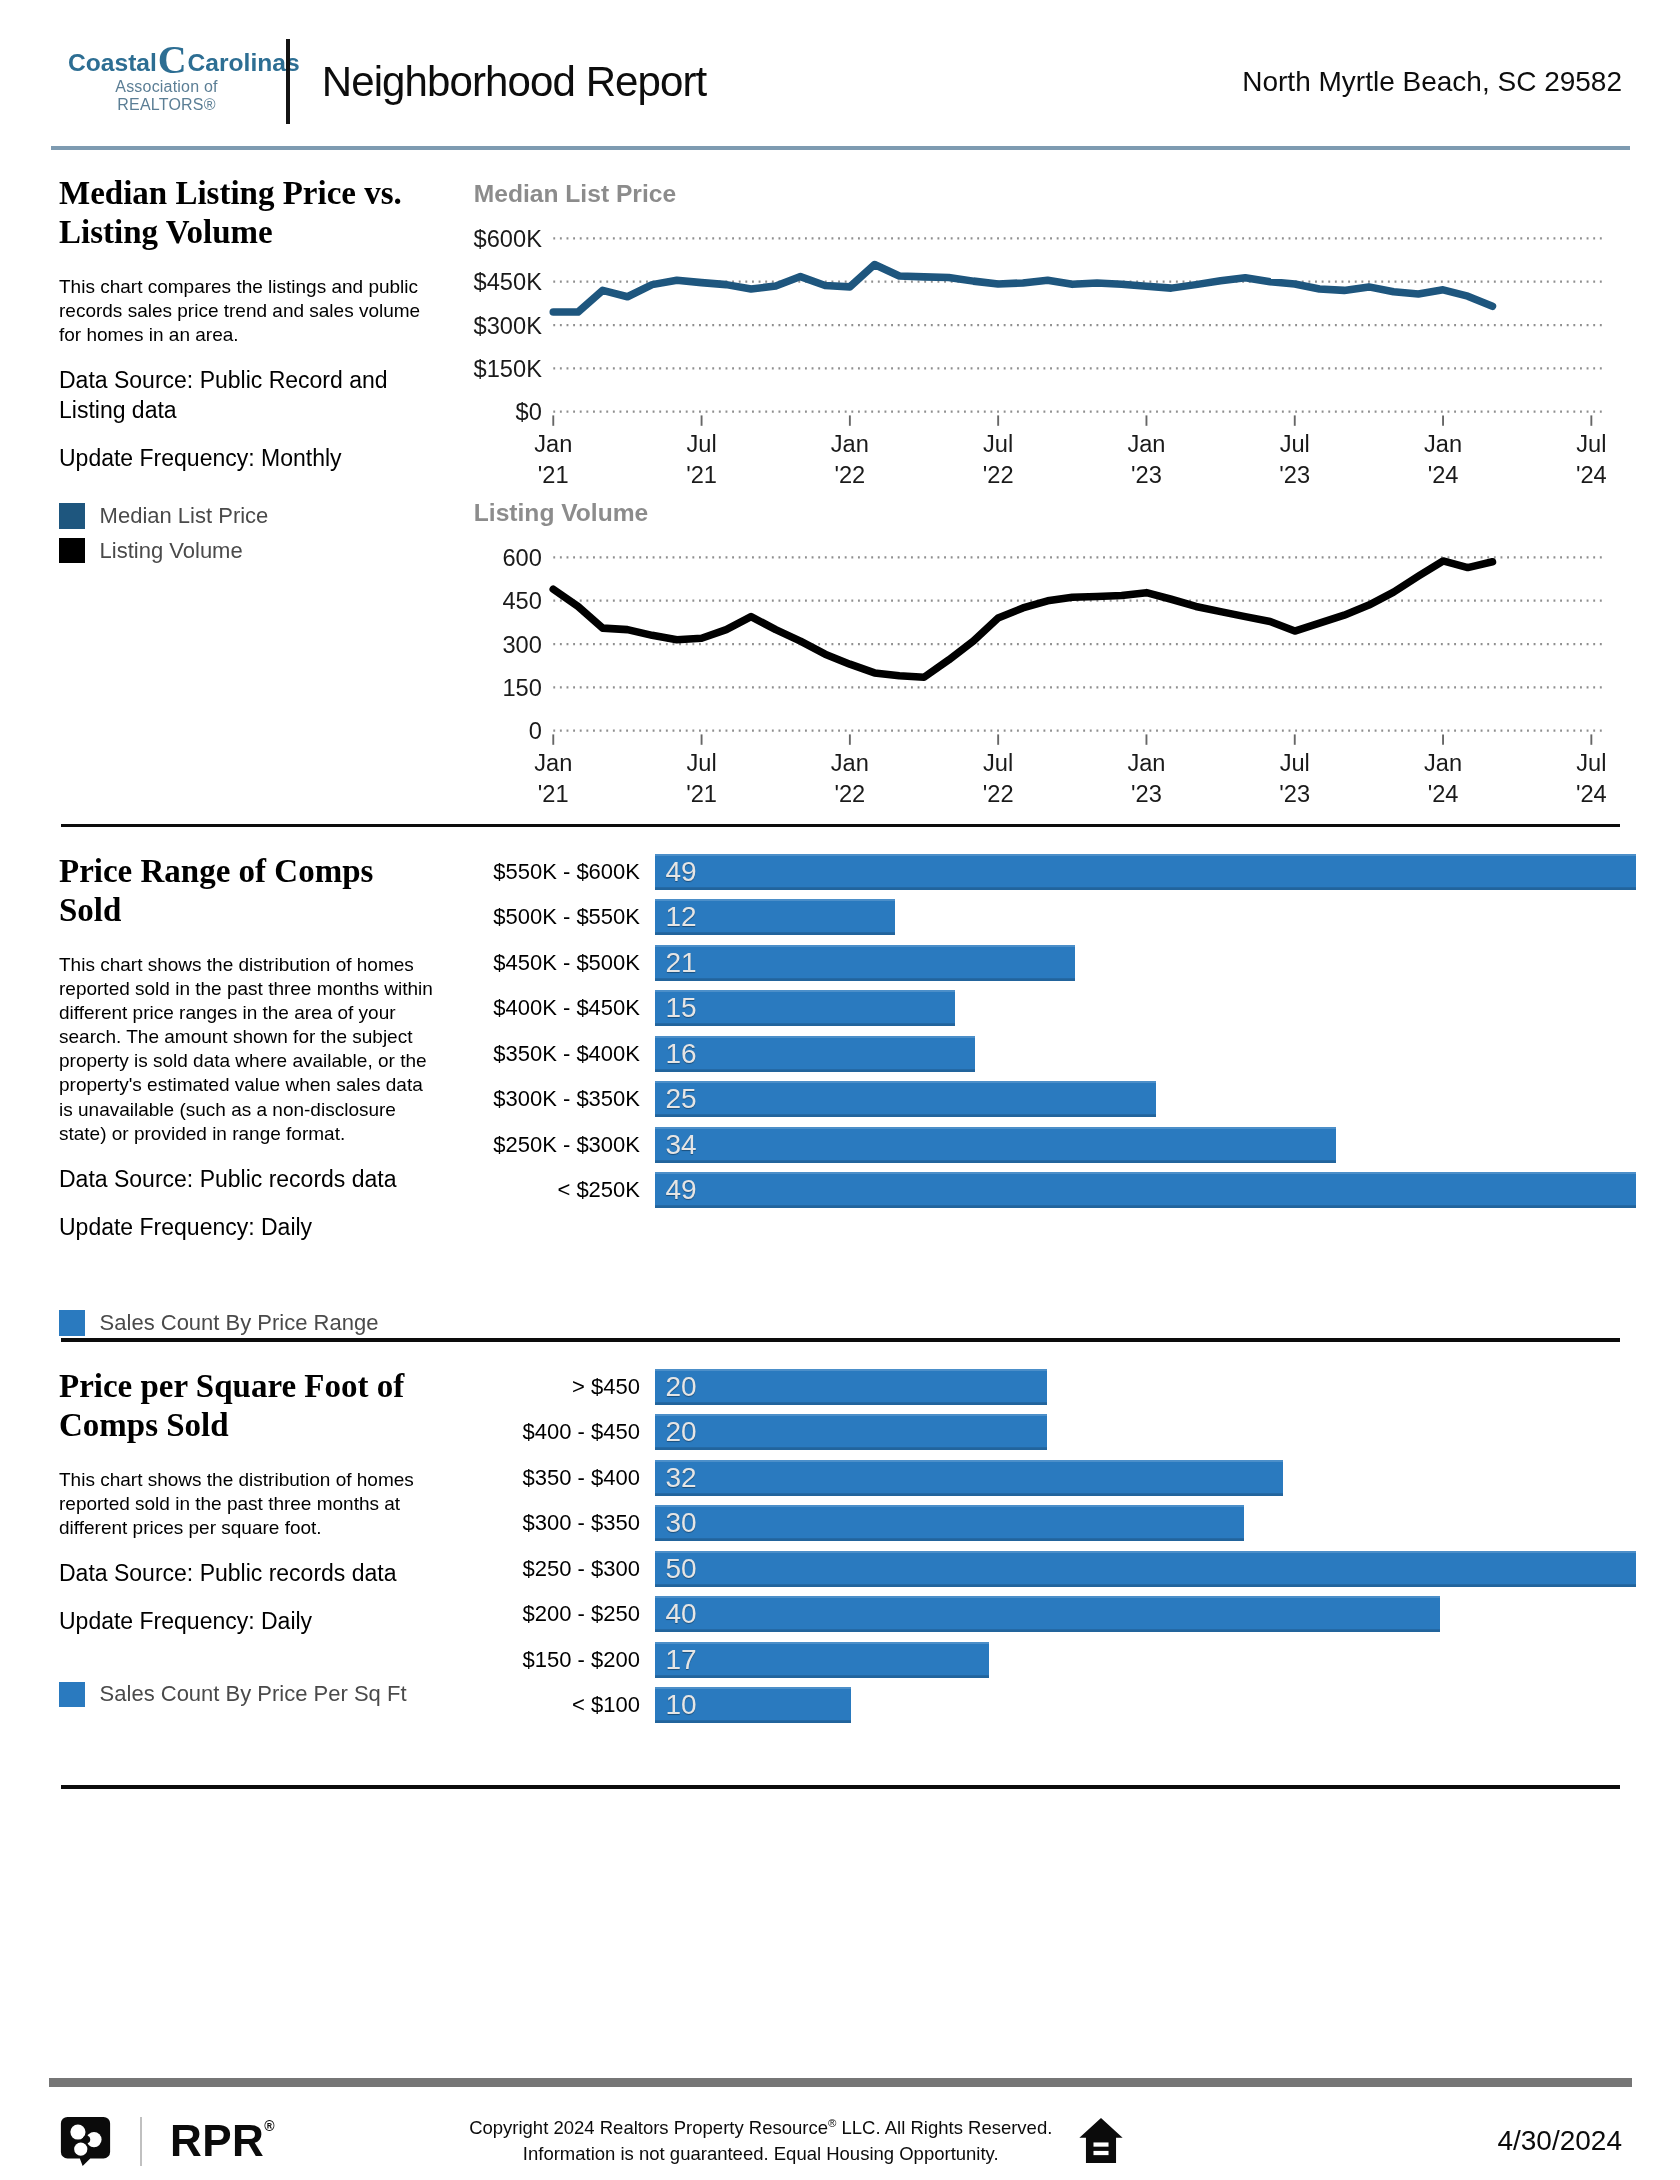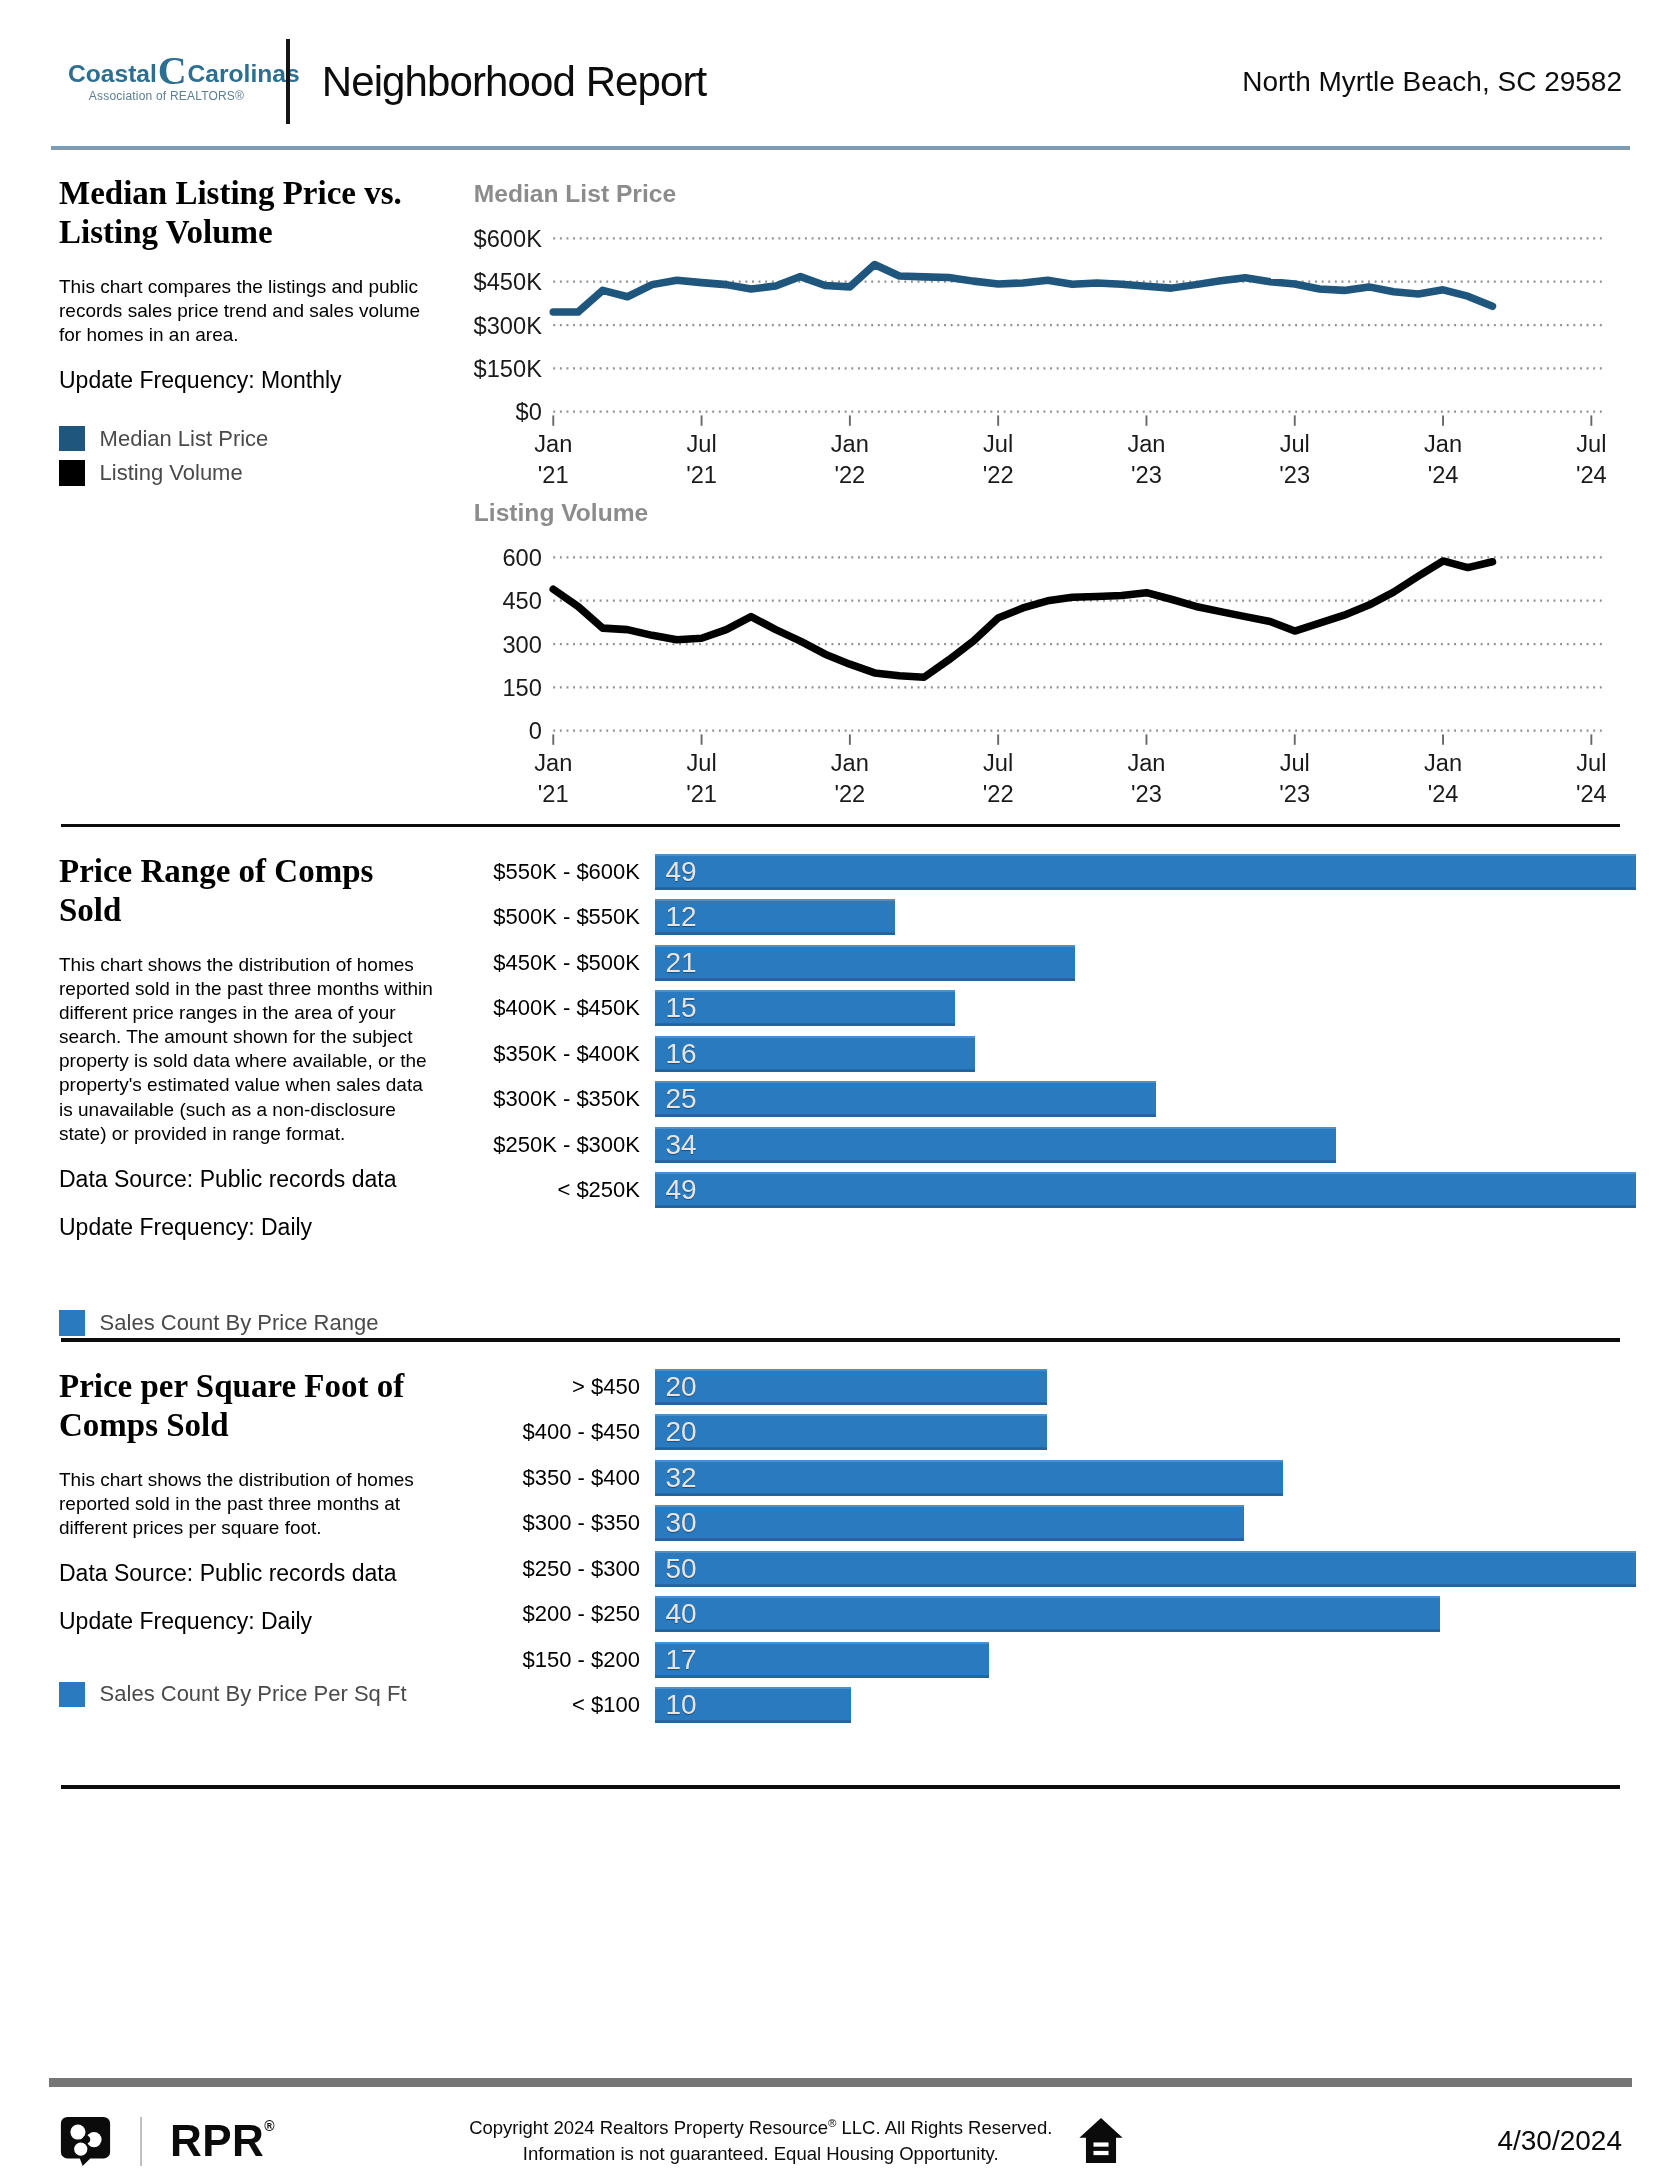--- a/index.html
+++ b/index.html
@@ -5,21 +5,21 @@
   html,body{margin:0;padding:0;background:#fff;}
   .page{position:relative;width:1681px;height:2180px;background:#fff;overflow:hidden;
         font-family:"Liberation Sans","DejaVu Sans",sans-serif;color:#0d0d0d;}
 
   
   .header{display:flex;align-items:center;padding:36px 59px 15px 68px;height:91px;}
   .logo{width:197px;flex:none;}
   .logo-top{display:flex;align-items:center;justify-content:space-between;color:#2d6e93;font-weight:bold;font-size:24.6px;}
   .logo-c{font-family:"Liberation Serif","DejaVu Serif",serif;font-size:40px;line-height:28px;font-weight:bold;
           color:#2d6e93;margin:0 0.9px;position:relative;top:-2.8px;}
-  .logo-sub{font-size:12px;color:#5b7e95;text-align:center;margin-top:0.9px;letter-spacing:0.2px;}
+  .logo-sub{font-size:16px;color:#5b7e95;text-align:center;margin-top:0.9px;letter-spacing:0.2px;}
   .header-divider{width:3.8px;height:85px;background:#141414;margin:0 32px 0 21px;flex:none;}
   .header-title{font-size:42px;font-weight:500;letter-spacing:-0.9px;white-space:nowrap;}
   .header-loc{margin-left:auto;font-size:28px;white-space:nowrap;}
   .header-rule{height:3.8px;background:#7e9bb1;margin:3.8px 51px 0 51px;}
 
   
   .section{display:flex;align-items:flex-start;padding:24.6px 45px 0 59px;box-sizing:border-box;}
   #section-price-volume{height:674px;}
   #section-price-range{height:511px;}
   #section-price-sqft{height:443px;}
@@ -76,20 +76,21 @@
     <div class="header-divider"></div>
     <div class="header-title">Neighborhood Report</div>
     <div class="header-loc">North Myrtle Beach, SC 29582</div>
   </div>
   <div class="header-rule"></div>
 
   <div class="section" id="section-price-volume">
     <div class="sec-left">
       <div class="sec-title">Median Listing Price vs. Listing Volume</div>
       <div class="sec-desc">This chart compares the listings and public records sales price trend and sales volume for homes in an area.</div>
+      <div class="sec-meta">Data Source: Public Record and Listing data</div>
       <div class="sec-meta">Update Frequency: Monthly</div>
       <div class="legend" id="legend-s1" style="margin-top:30px;">
           <div class="legend-item">
             <span class="legend-swatch" style="background: rgb(30, 86, 126);"></span>
             <span class="legend-label">Median List Price</span>
           </div>
           <div class="legend-item">
             <span class="legend-swatch" style="background: rgb(0, 0, 0);"></span>
             <span class="legend-label">Listing Volume</span>
           </div>

